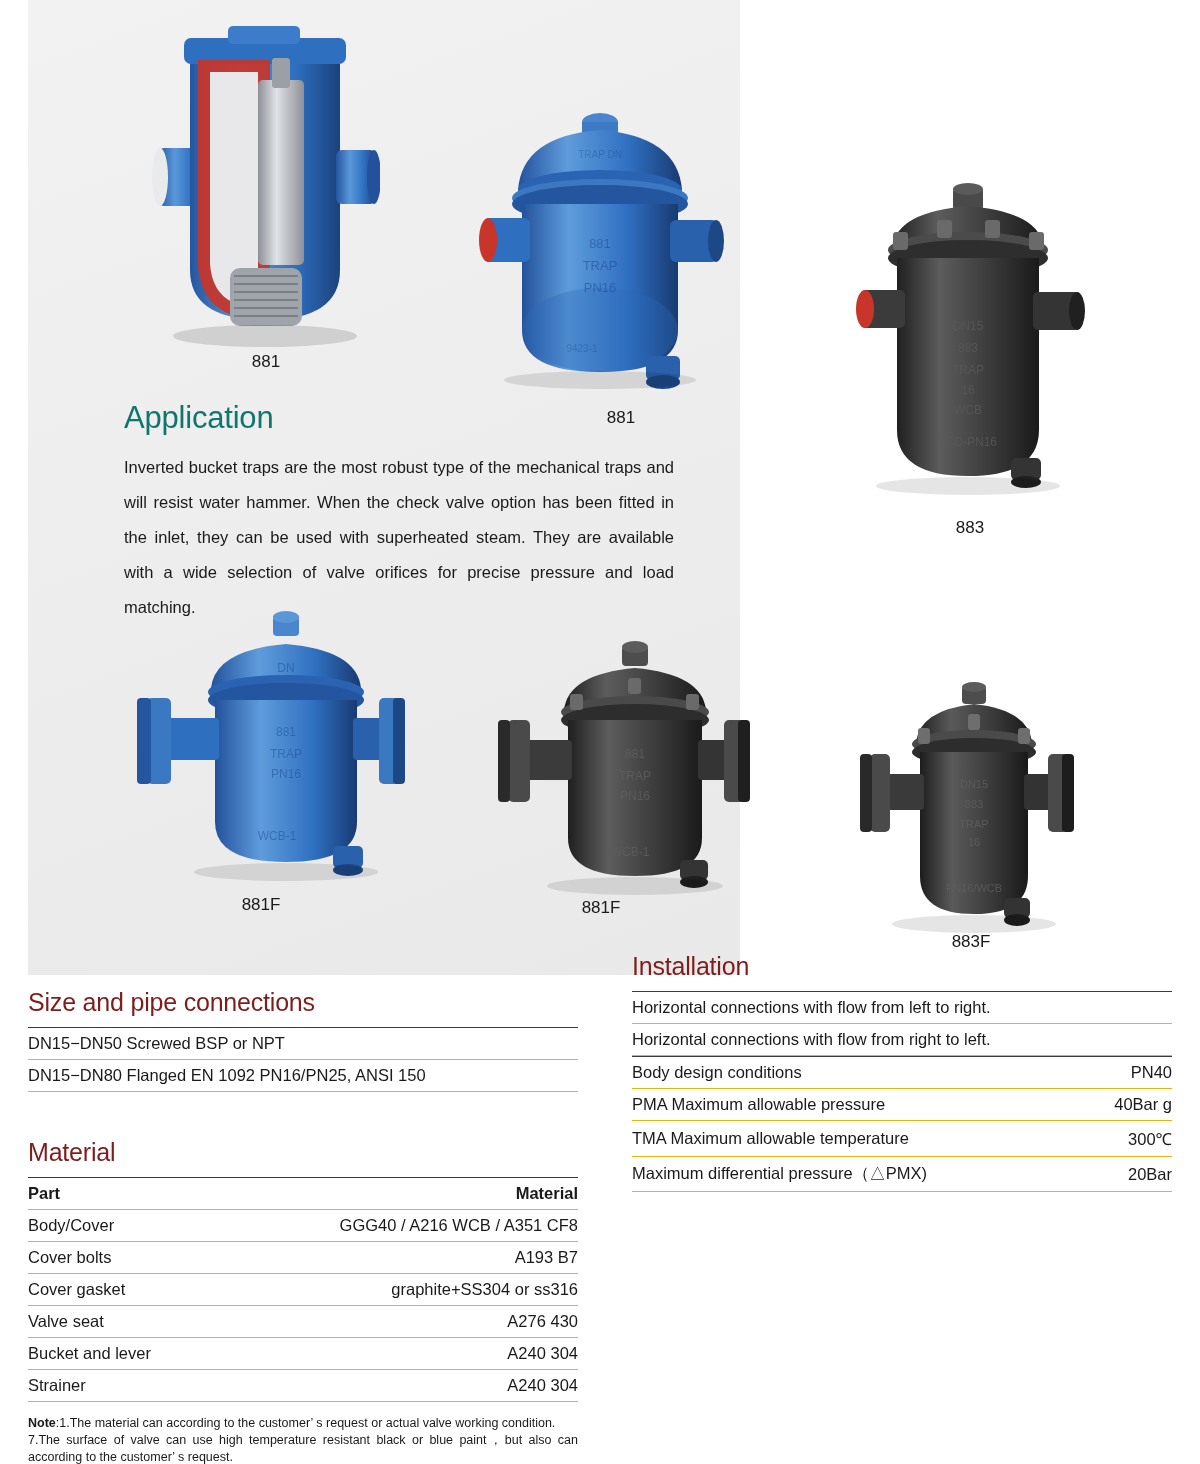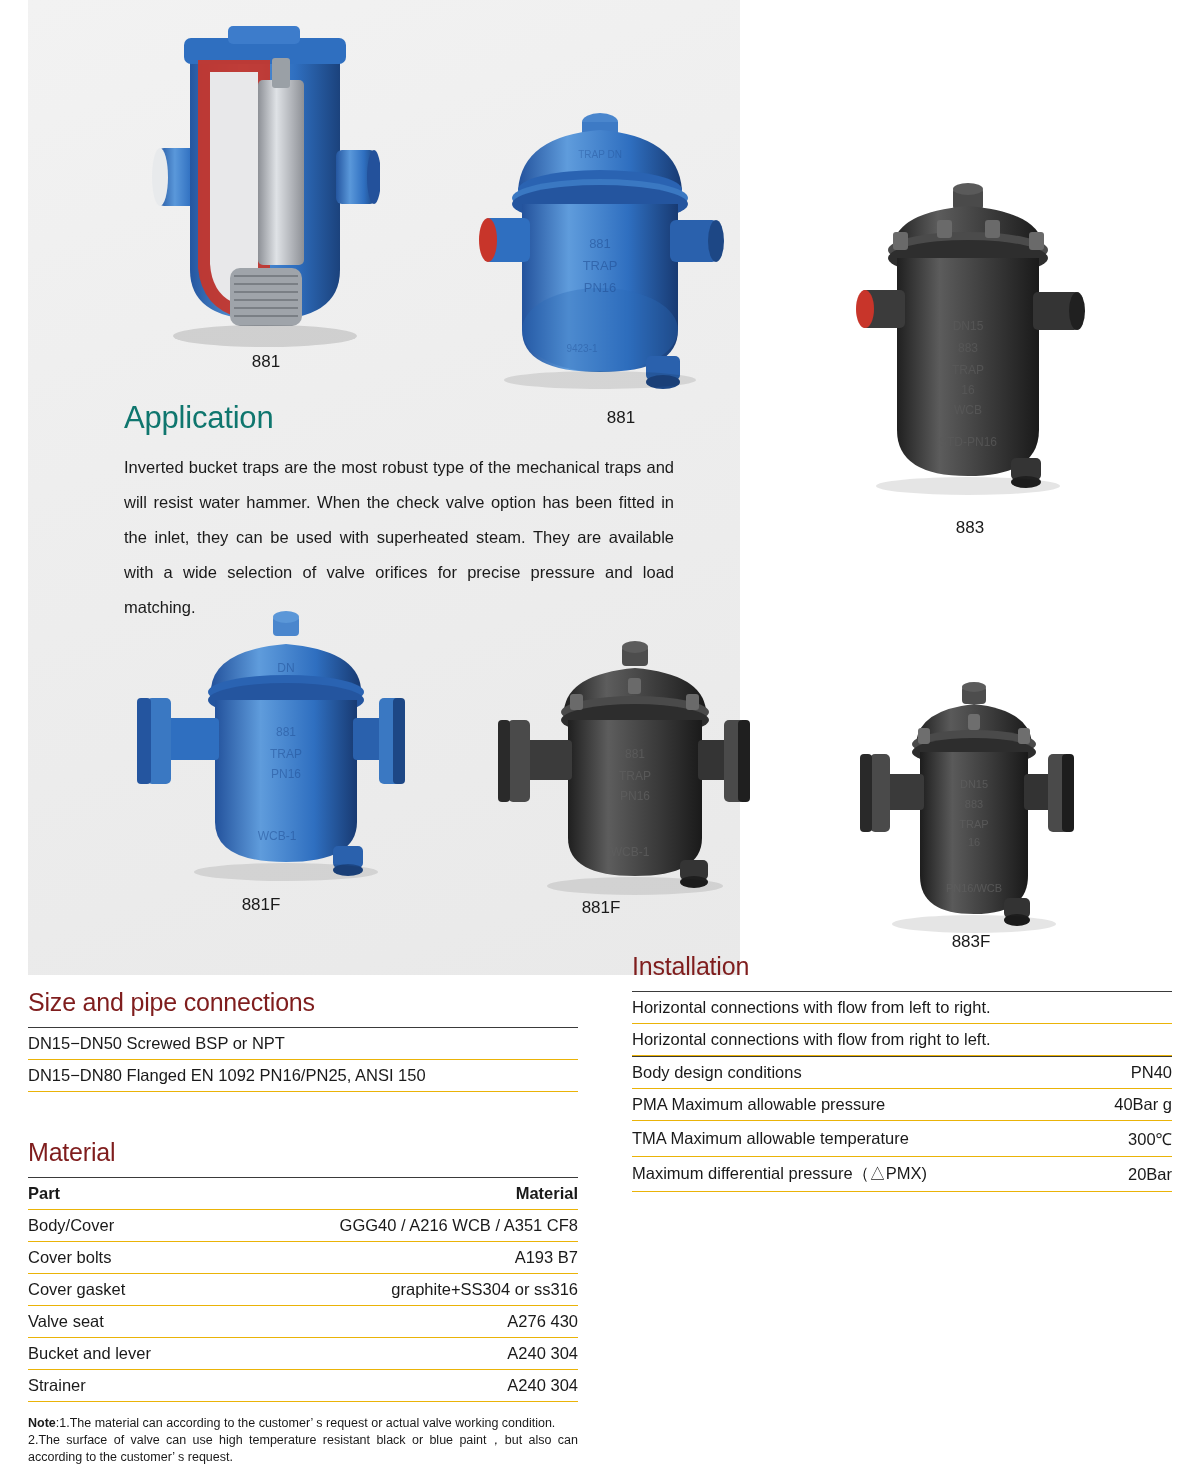--- a/index.html
+++ b/index.html
@@ -471,21 +471,21 @@
     </tr>
     <tr>
       <td>Strainer</td>
       <td class="right">A240 304</td>
     </tr>
   </tbody>
     </table>
 
   <div class="note">
     <b>Note</b><span>:1.The material can according to the customer’ s request or actual valve working condition.</span><br>
-    <span>2.The surface of valve can use high temperature resistant black or blue paint，but also can according to the customer’ s request.</span>
+    <span>7.The surface of valve can use high temperature resistant black or blue paint，but also can according to the customer’ s request.</span>
   </div>
 </div>
 
 <div class="col-right">
   <h3 class="sec-title">Installation</h3>
   <table class="info">
     <tbody>
         <tr>
       <td>Horizontal connections with flow from left to right.</td>
     </tr>

